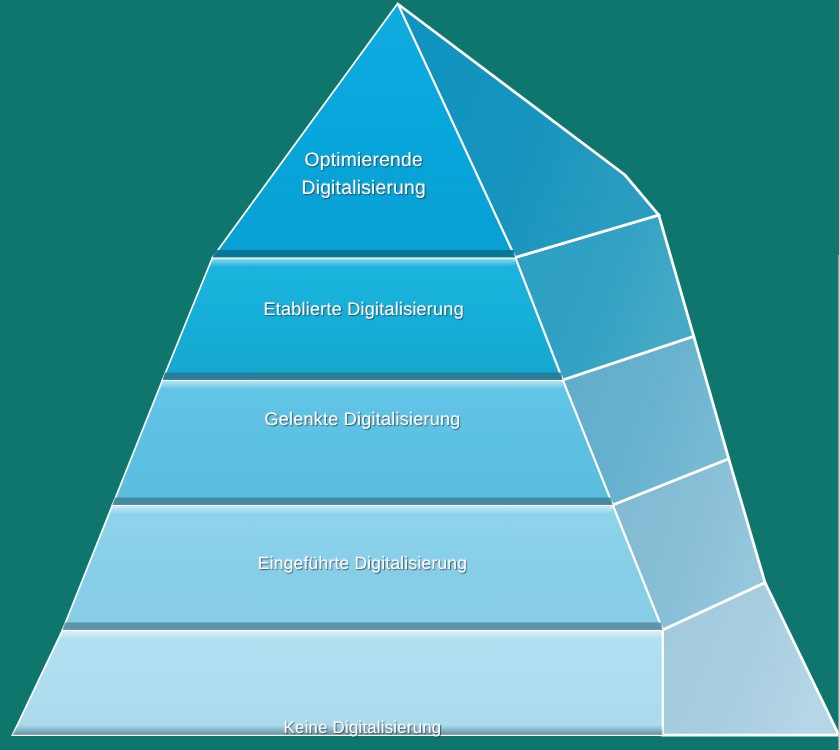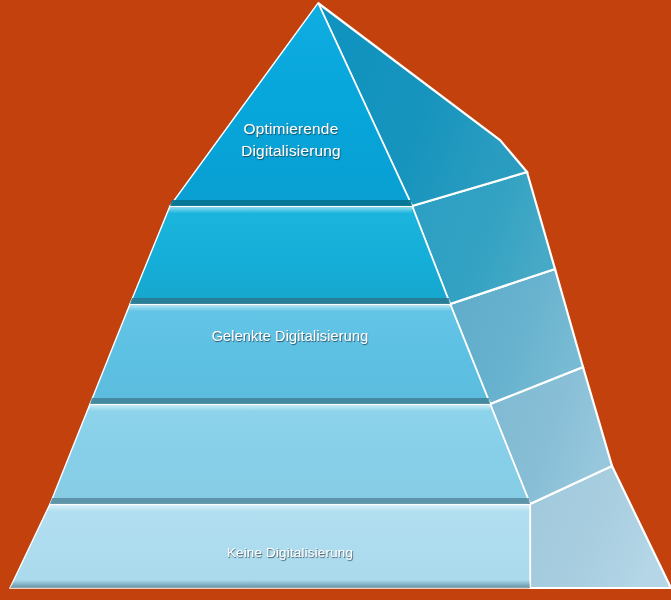--- a/index.html
+++ b/index.html
@@ -10,21 +10,21 @@
   body {
     width: 671px;
     height: 600px;
     font-family: "Liberation Sans", sans-serif;
     overflow: hidden;
   }
   #pyramid-diagram {
     position: relative;
     width: 671px;
     height: 600px;
-    background: #c2410c;
+    background: #0f766e;
   }
   #pyramid-svg {
     position: absolute;
     top: 0;
     left: 0;
     width: 671px;
     height: 600px;
     display: block;
   }
   .tier-label-layer {
@@ -44,21 +44,21 @@
     letter-spacing: 0.15px;
     text-shadow:
       0.7px 0.9px 0.9px rgba(30,45,55,0.72),
       -0.4px -0.4px 0.7px rgba(255,255,255,0.30);
     font-weight: 400;
   }
   .tier-label.t0 { font-size: 15.5px; }
   .tier-label.t1 { font-size: 14.5px; }
   .tier-label.t2 { font-size: 14.5px; }
   .tier-label.t3 { font-size: 14px; }
-  .tier-label.t4 { font-size: 13.5px; }
+  .tier-label.t4 { font-size: 13.5px; margin-top: 29px; }
 </style>
 </head>
 <body>
 
 <div id="pyramid-diagram">
 
   <svg id="pyramid-svg" viewBox="0 0 671 600" xmlns="http://www.w3.org/2000/svg">
     <defs>
 
       <linearGradient id="g-front-0" x1="0" y1="0" x2="0" y2="1">
@@ -155,20 +155,22 @@
       <polygon points="318,3 500,140 527,172 412,206" fill="url(#g-side-0)" stroke="#ffffff" stroke-width="2.2"></polygon>
       <polygon points="318,3 412,206 170,206" fill="url(#g-front-0)" stroke="#ffffff" stroke-width="1.4"></polygon>
       <polygon points="172,200 411,200 412,206 170,206" fill="#05728f" opacity="0.9"></polygon>
     </g>
   </svg>
 
   <div class="tier-label-layer">
     <div class="tier-label t0" style="left: 170px; top: 118px; width: 242px;">Optimierende
 Digitalisierung</div>
 
+    <div class="tier-label t1" style="left: 170px; top: 238px; width: 242px;">Etablierte Digitalisierung</div>
 
     <div class="tier-label t2" style="left: 130px; top: 326px; width: 320px;">Gelenkte Digitalisierung</div>
 
+    <div class="tier-label t3" style="left: 90px; top: 441px; width: 400px;">Eingeführte Digitalisierung</div>
 
     <div class="tier-label t4" style="left: 50px; top: 543px; width: 480px;">Keine Digitalisierung</div>
   </div>
 
 </div>
 
 </body></html>

